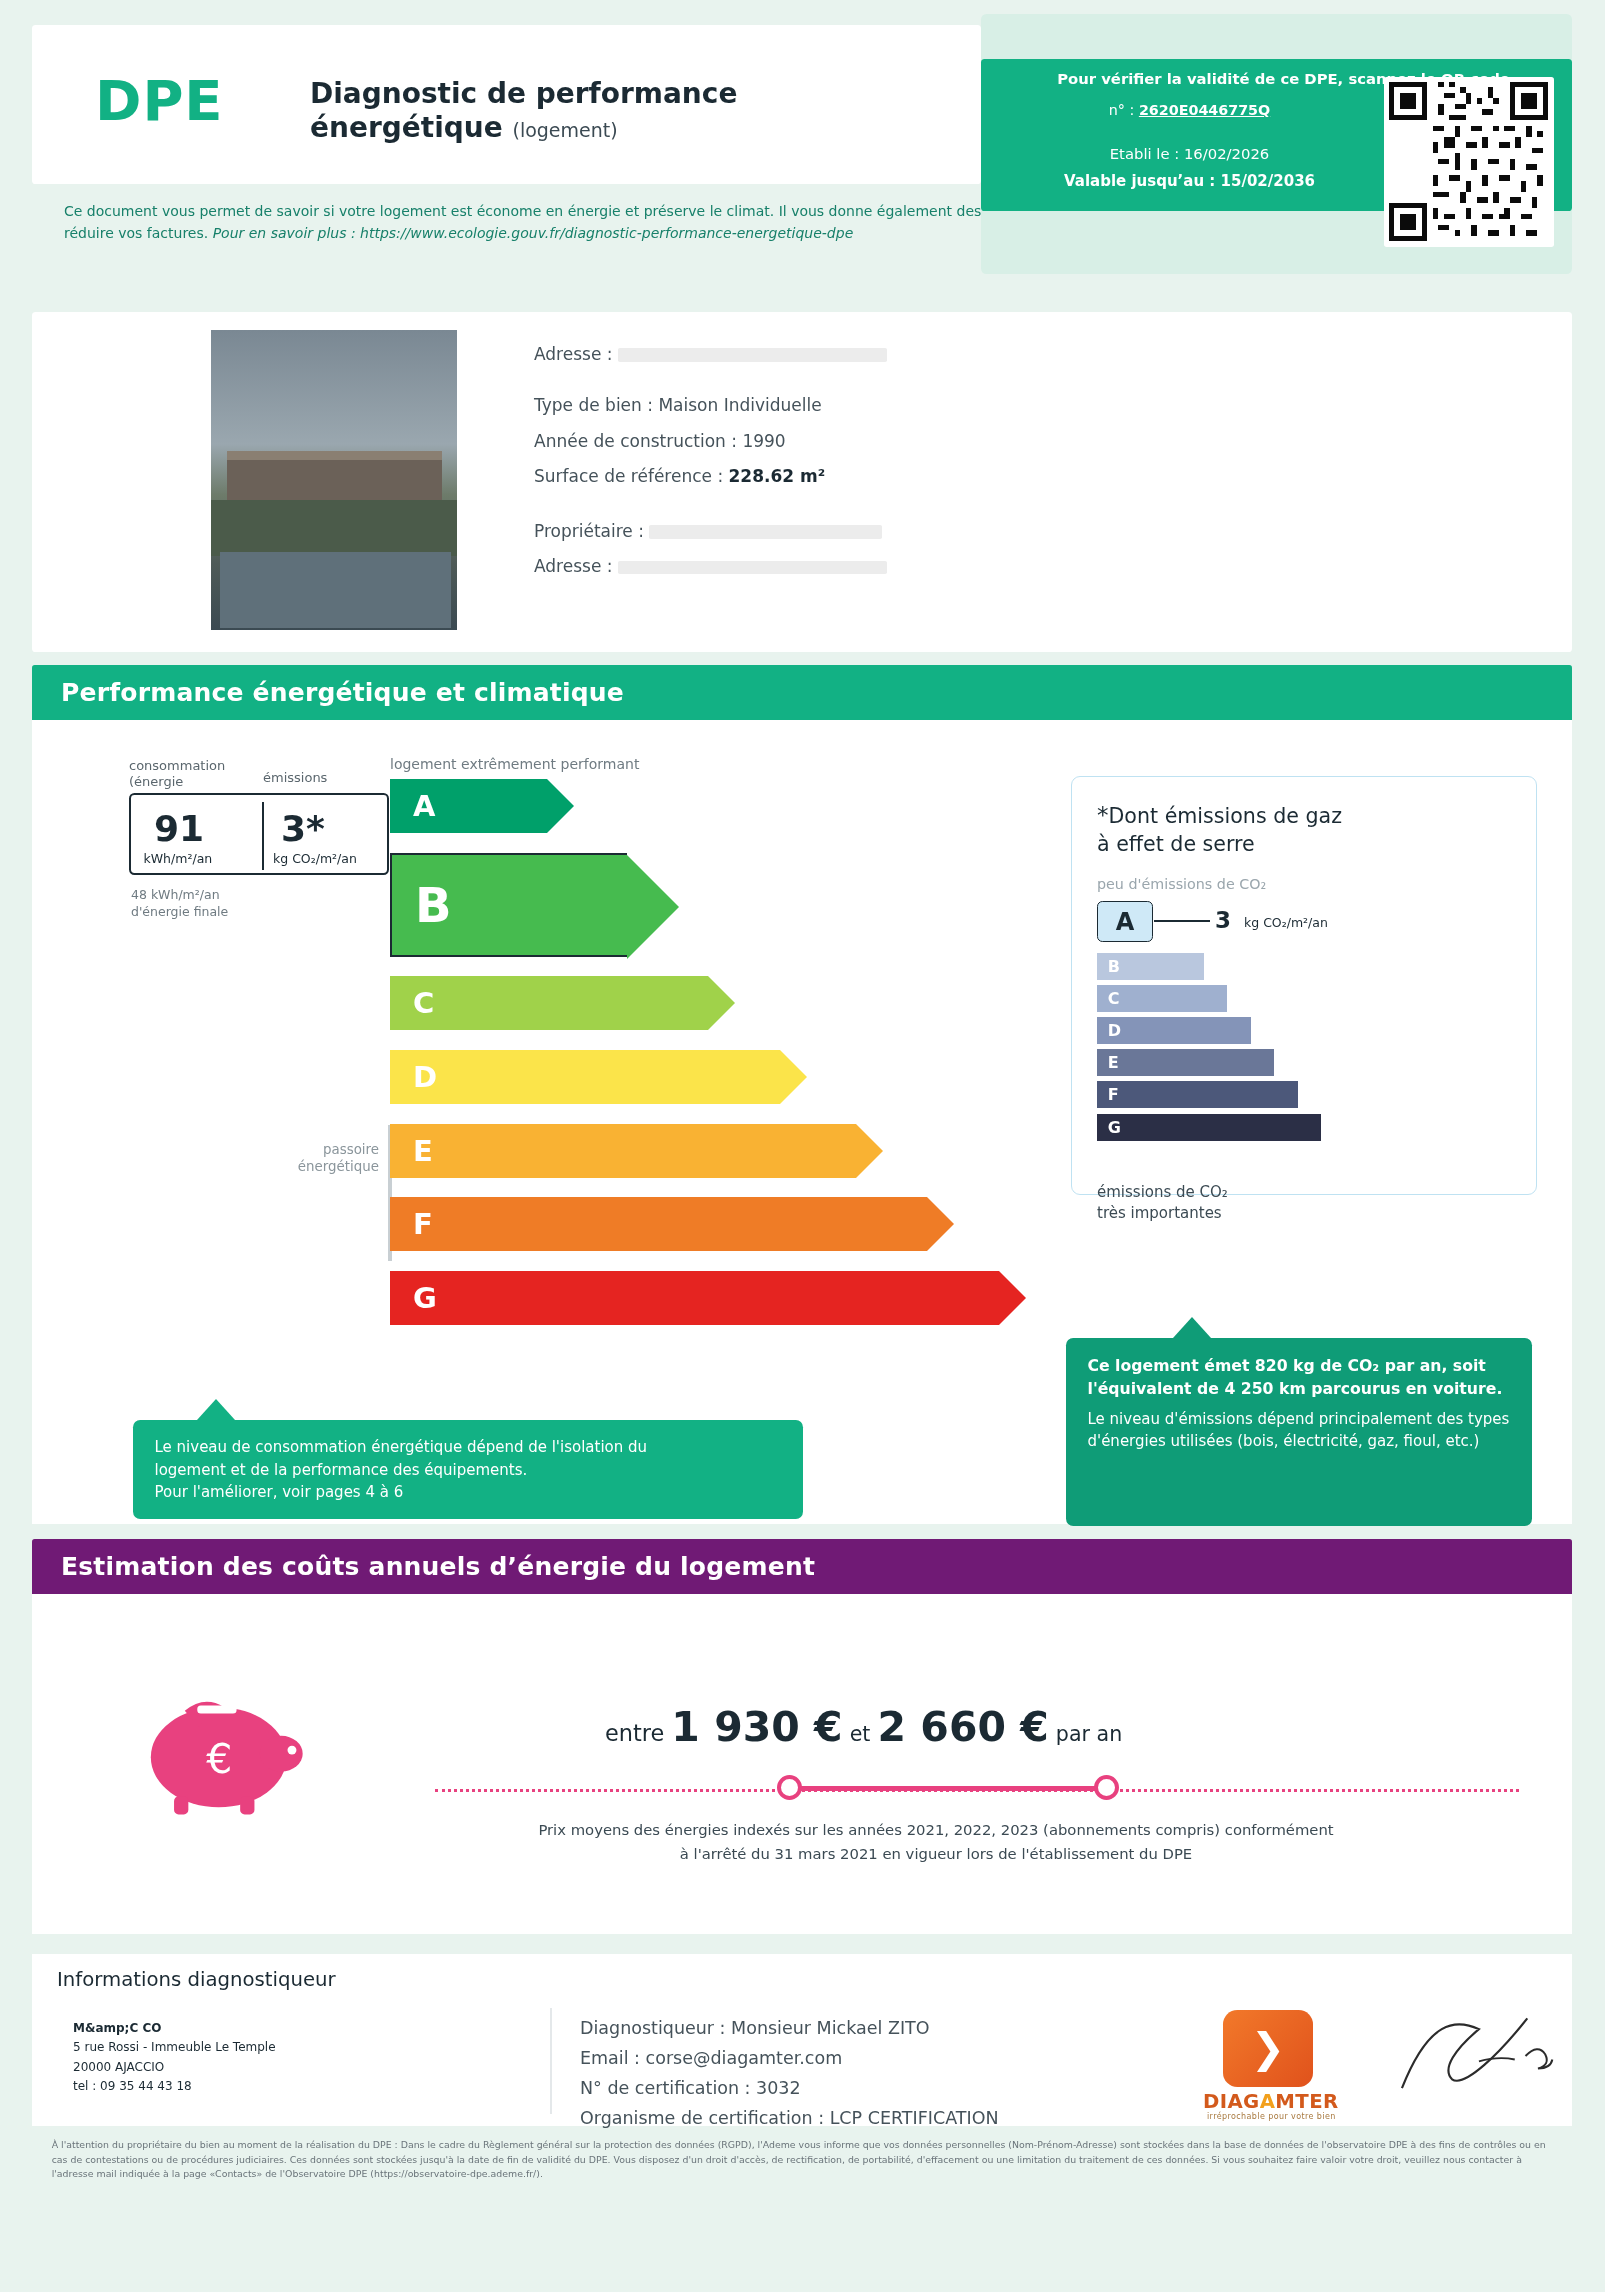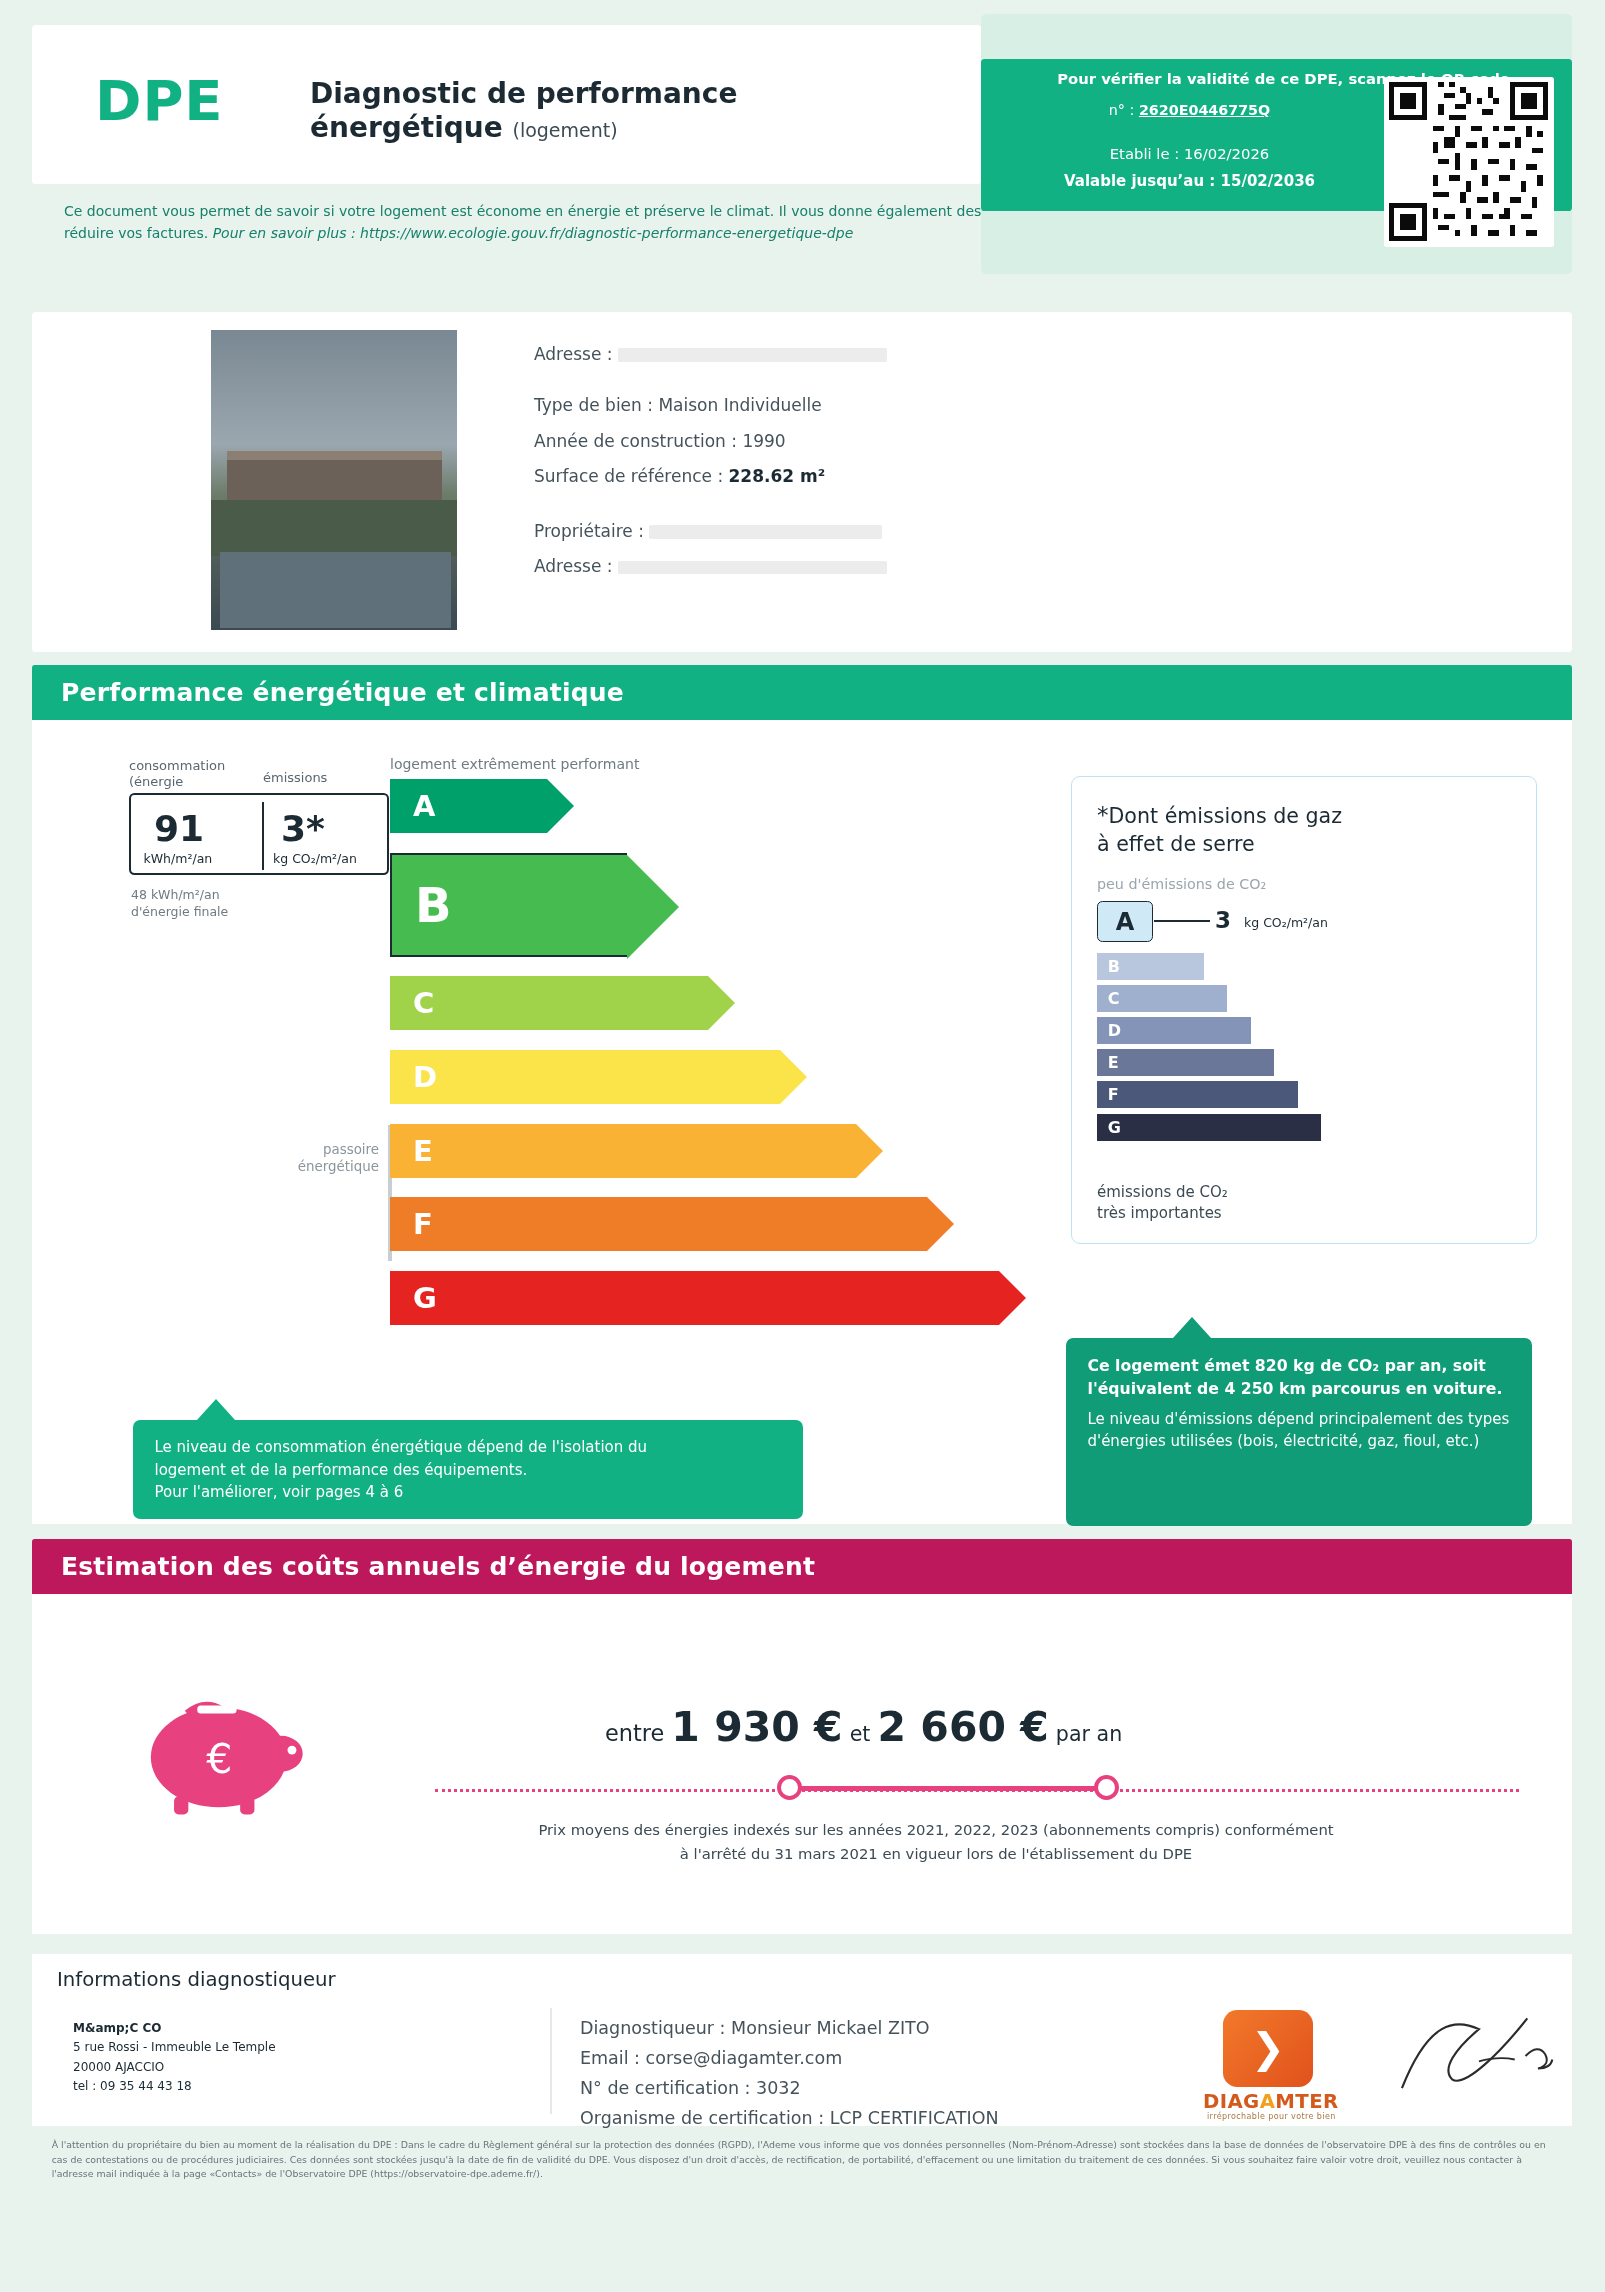--- a/index.html
+++ b/index.html
@@ -95,21 +95,21 @@
   .info-text b { color:#1b2a33; }
   .redact { display:inline-block; height:13.4px; background:#ececec; vertical-align:middle; border-radius:1.8px;}
 
   
   .banner {
     position:absolute; left:32px; width:1540px; height:56px;
     color:#fff; font-size:25px; font-weight:bold; line-height:56px; padding-left:29px;
     letter-spacing:0.2px;
   }
   .banner.green { background:#12b184; top:665px; border-radius:2.7px 2.7px 0 0;}
-  .banner.pink  { background:#be185d; top:1539px; border-radius:2.7px 2.7px 0 0;}
+  .banner.pink  { background:#701a75; top:1539px; border-radius:2.7px 2.7px 0 0;}
 
   .perf-body {
     position:absolute; left:32px; top:720px; width:1540px; height:804px;
     background:#ffffff;
   }
   .cost-body {
     position:absolute; left:32px; top:1594px; width:1540px; height:340px;
     background:#ffffff;
   }
 
@@ -139,21 +139,21 @@
   .col-head { position:absolute; font-size:13px; color:#5a666d; line-height:1.25;}
   .final-energy { position:absolute; left:99px; top:167px; font-size:12.5px; color:#6f7b82; line-height:1.35;}
   .passoire {
     position:absolute; left:231px; top:421px; width:116px; text-align:right;
     font-size:13.4px; color:#8a959b; line-height:1.3;
   }
   .passoire-bar { position:absolute; left:356px; top:405px; width:3.6px; height:136px; background:#c8cfd3;}
 
   
   .ges-box {
-    position:absolute; left:1039px; top:56px; width:466px; height:468px;
+    position:absolute; left:1039px; top:56px; width:466px; height:419px;
     border:1.8px solid #bfe2f2; border-radius:9px; background:#fff;
   }
   .ges-title { position:absolute; left:25px; top:23px; font-size:20.6px; color:#1b2a33; line-height:1.35; }
   .ges-sub { position:absolute; left:25px; top:99px; font-size:14.3px; color:#9aa6ad;}
   .ges-bottom { position:absolute; left:25px; top:405px; font-size:15px; color:#3b4a53; line-height:1.4;}
   .ges-row { position:absolute; left:25px; height:27px; color:#fff; font-weight:bold; font-size:16px;
              display:flex; align-items:center; padding-left:10.7px; }
   .ges-a {
     position:absolute; left:25px; top:124px; width:56px; height:41px;
     border:1.8px solid #1b2a33; border-radius:5.4px; background:#cfe9f7;

